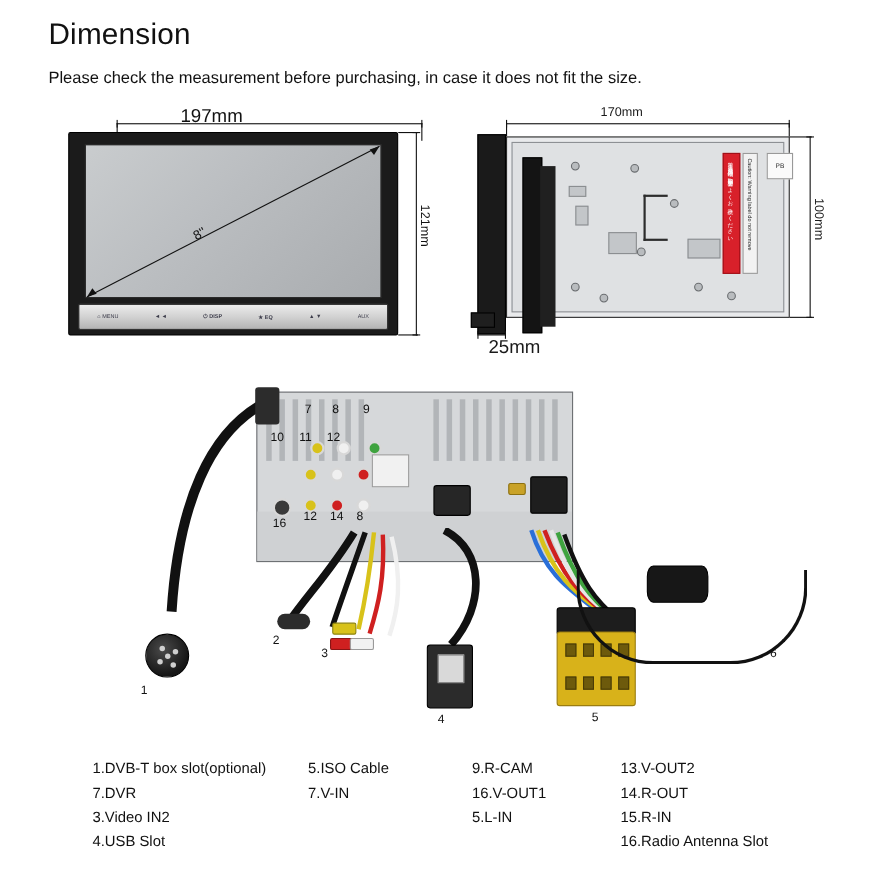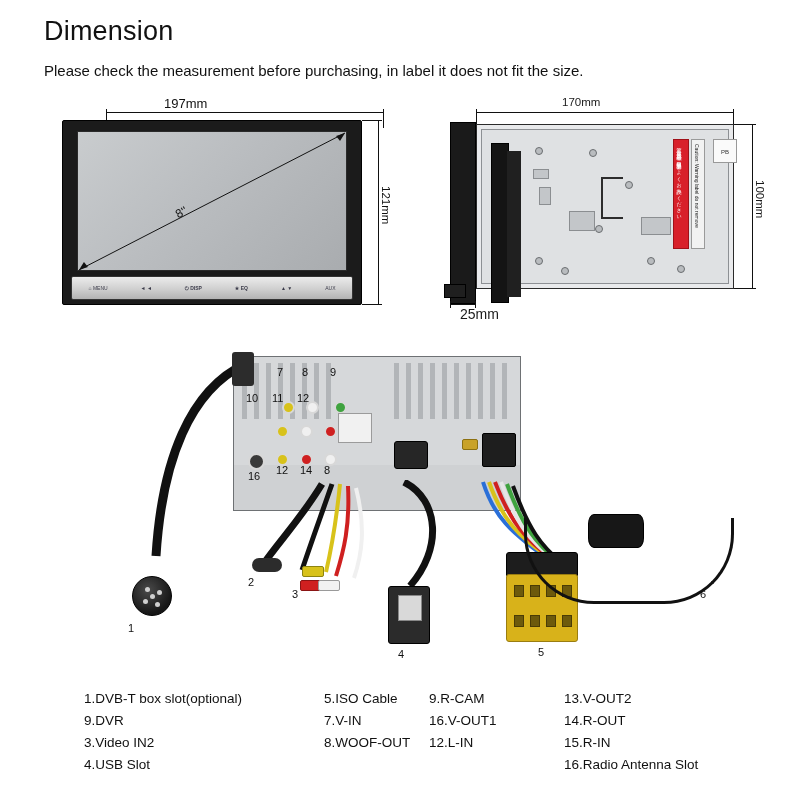--- a/index.html
+++ b/index.html
@@ -17,21 +17,21 @@
     letter-spacing:0.2px;
   }
   .subtitle{
     position:absolute;left:44px;top:62px;
     font-size:15px;font-weight:400;color:#111;
   }
 
   
   .panel-left{position:absolute;left:44px;top:98px;width:340px;height:210px;}
   .dim-top-label{
-    position:absolute;left:120px;top:-2px;font-size:13px;color:#111;
+    position:absolute;left:120px;top:-2px;font-size:17px;color:#111;
   }
   .dim-top-line{
     position:absolute;left:62px;top:14px;width:278px;height:1px;background:#111;
   }
   .dim-top-line:before,.dim-top-line:after{
     content:"";position:absolute;top:-3px;width:1px;height:7px;background:#111;
   }
   .dim-top-line:before{left:0;}
   .dim-top-line:after{right:0;}
   .tick-l{position:absolute;left:62px;top:14px;width:1px;height:16px;background:#111;}
@@ -74,21 +74,21 @@
   .dim-right-line:before{top:0;}
   .dim-right-line:after{bottom:0;}
   .tick-t{position:absolute;left:318px;top:22px;width:18px;height:1px;background:#111;}
   .tick-b{position:absolute;left:318px;top:206px;width:18px;height:1px;background:#111;}
   .dim-right-label{
     position:absolute;left:336px;top:88px;font-size:11.5px;color:#111;
     writing-mode:vertical-rl;
   }
 
   
-  .panel-right{position:absolute;left:434px;top:98px;width:340px;height:220px;}
+  .panel-right{position:absolute;left:418px;top:98px;width:340px;height:220px;}
   .dim2-top-label{position:absolute;left:128px;top:-2px;font-size:11.5px;}
   .dim2-top-line{position:absolute;left:42px;top:14px;width:258px;height:1px;background:#111;}
   .dim2-top-line:before,.dim2-top-line:after{
     content:"";position:absolute;top:-3px;width:1px;height:7px;background:#111;}
   .dim2-top-line:before{left:0;}
   .dim2-top-line:after{right:0;}
   .tick2-l{position:absolute;left:42px;top:14px;width:1px;height:14px;background:#111;}
   .tick2-r{position:absolute;left:299px;top:14px;width:1px;height:14px;background:#111;}
 
   .chassis{
@@ -148,21 +148,21 @@
   }
   .lip-foot{
     position:absolute;left:10px;top:186px;width:22px;height:14px;
     background:#1f1f1f;border:1px solid #000;box-sizing:border-box;
   }
   .dim2-bot-line{position:absolute;left:16px;top:206px;width:26px;height:1px;background:#111;}
   .dim2-bot-line:before,.dim2-bot-line:after{
     content:"";position:absolute;top:-3px;width:1px;height:7px;background:#111;}
   .dim2-bot-line:before{left:0;}
   .dim2-bot-line:after{right:0;}
-  .dim2-bot-label{position:absolute;left:26px;top:208px;font-size:14px;}
+  .dim2-bot-label{position:absolute;left:26px;top:208px;font-size:17px;}
 
   
   .rear-wrap{position:absolute;left:0;top:330px;width:800px;height:340px;}
   .rear-unit{
     position:absolute;left:233px;top:26px;width:288px;height:155px;
     background:#d6d8da;border:1px solid #6e7174;box-sizing:border-box;
   }
   .fin{position:absolute;top:6px;width:5px;height:56px;background:#b2b5b8;}
   .rear-lower{
     position:absolute;left:0;top:108px;width:286px;height:45px;background:#cfd1d3;
@@ -222,30 +222,30 @@
     box-sizing:border-box;
   }
 
   
   .legend{
     position:absolute;left:84px;top:688px;width:660px;
     font-size:13.5px;color:#111;line-height:22px;
   }
   .legend-col{position:absolute;top:0;}
   .c1{left:0;width:190px;}
-  .c2{left:196px;width:145px;margin-left:44px;}
+  .c2{left:196px;width:145px;}
   .c3{left:345px;width:135px;}
   .c4{left:480px;width:185px;}
   .legend div{white-space:nowrap;}
 </style>
 </head>
 <body>
 
 <div class="title">Dimension</div>
-<div class="subtitle">Please check the measurement before purchasing, in label it does not fit the size.</div>
+<div class="subtitle">Please check the measurement before purchasing, in case it does not fit the size.</div>
 
 <div class="panel-left">
   <div class="dim-top-label">197mm</div>
   <div class="dim-top-line"></div>
   <div class="tick-l"></div>
   <div class="tick-r"></div>
 
   <div class="screen-outer">
     <div class="screen-inner"></div>
     <svg class="diag" viewBox="0 0 272 142" preserveAspectRatio="none">
@@ -426,33 +426,32 @@
   <div class="num" style="left:538px;top:316px;">5</div>
 
   <div class="gps-cable"></div>
   <div class="gps-puck"></div>
   <div class="num" style="left:700px;top:258px;">6</div>
 </div>
 
 <div class="legend">
   <div class="legend-col c1">
     <div>1.DVB-T box slot(optional)</div>
-    <div>9.DVR</div>
+    <div>7.DVR</div>
     <div>3.Video IN2</div>
     <div>4.USB Slot</div>
   </div>
   <div class="legend-col c2">
     <div>5.ISO Cable</div>
     <div>7.V-IN</div>
-    <div>8.WOOF-OUT</div>
   </div>
   <div class="legend-col c3">
     <div>9.R-CAM</div>
     <div>16.V-OUT1</div>
-    <div>12.L-IN</div>
+    <div>5.L-IN</div>
   </div>
   <div class="legend-col c4">
     <div>13.V-OUT2</div>
     <div>14.R-OUT</div>
     <div>15.R-IN</div>
     <div>16.Radio Antenna Slot</div>
   </div>
 </div>
 
 </body></html>

